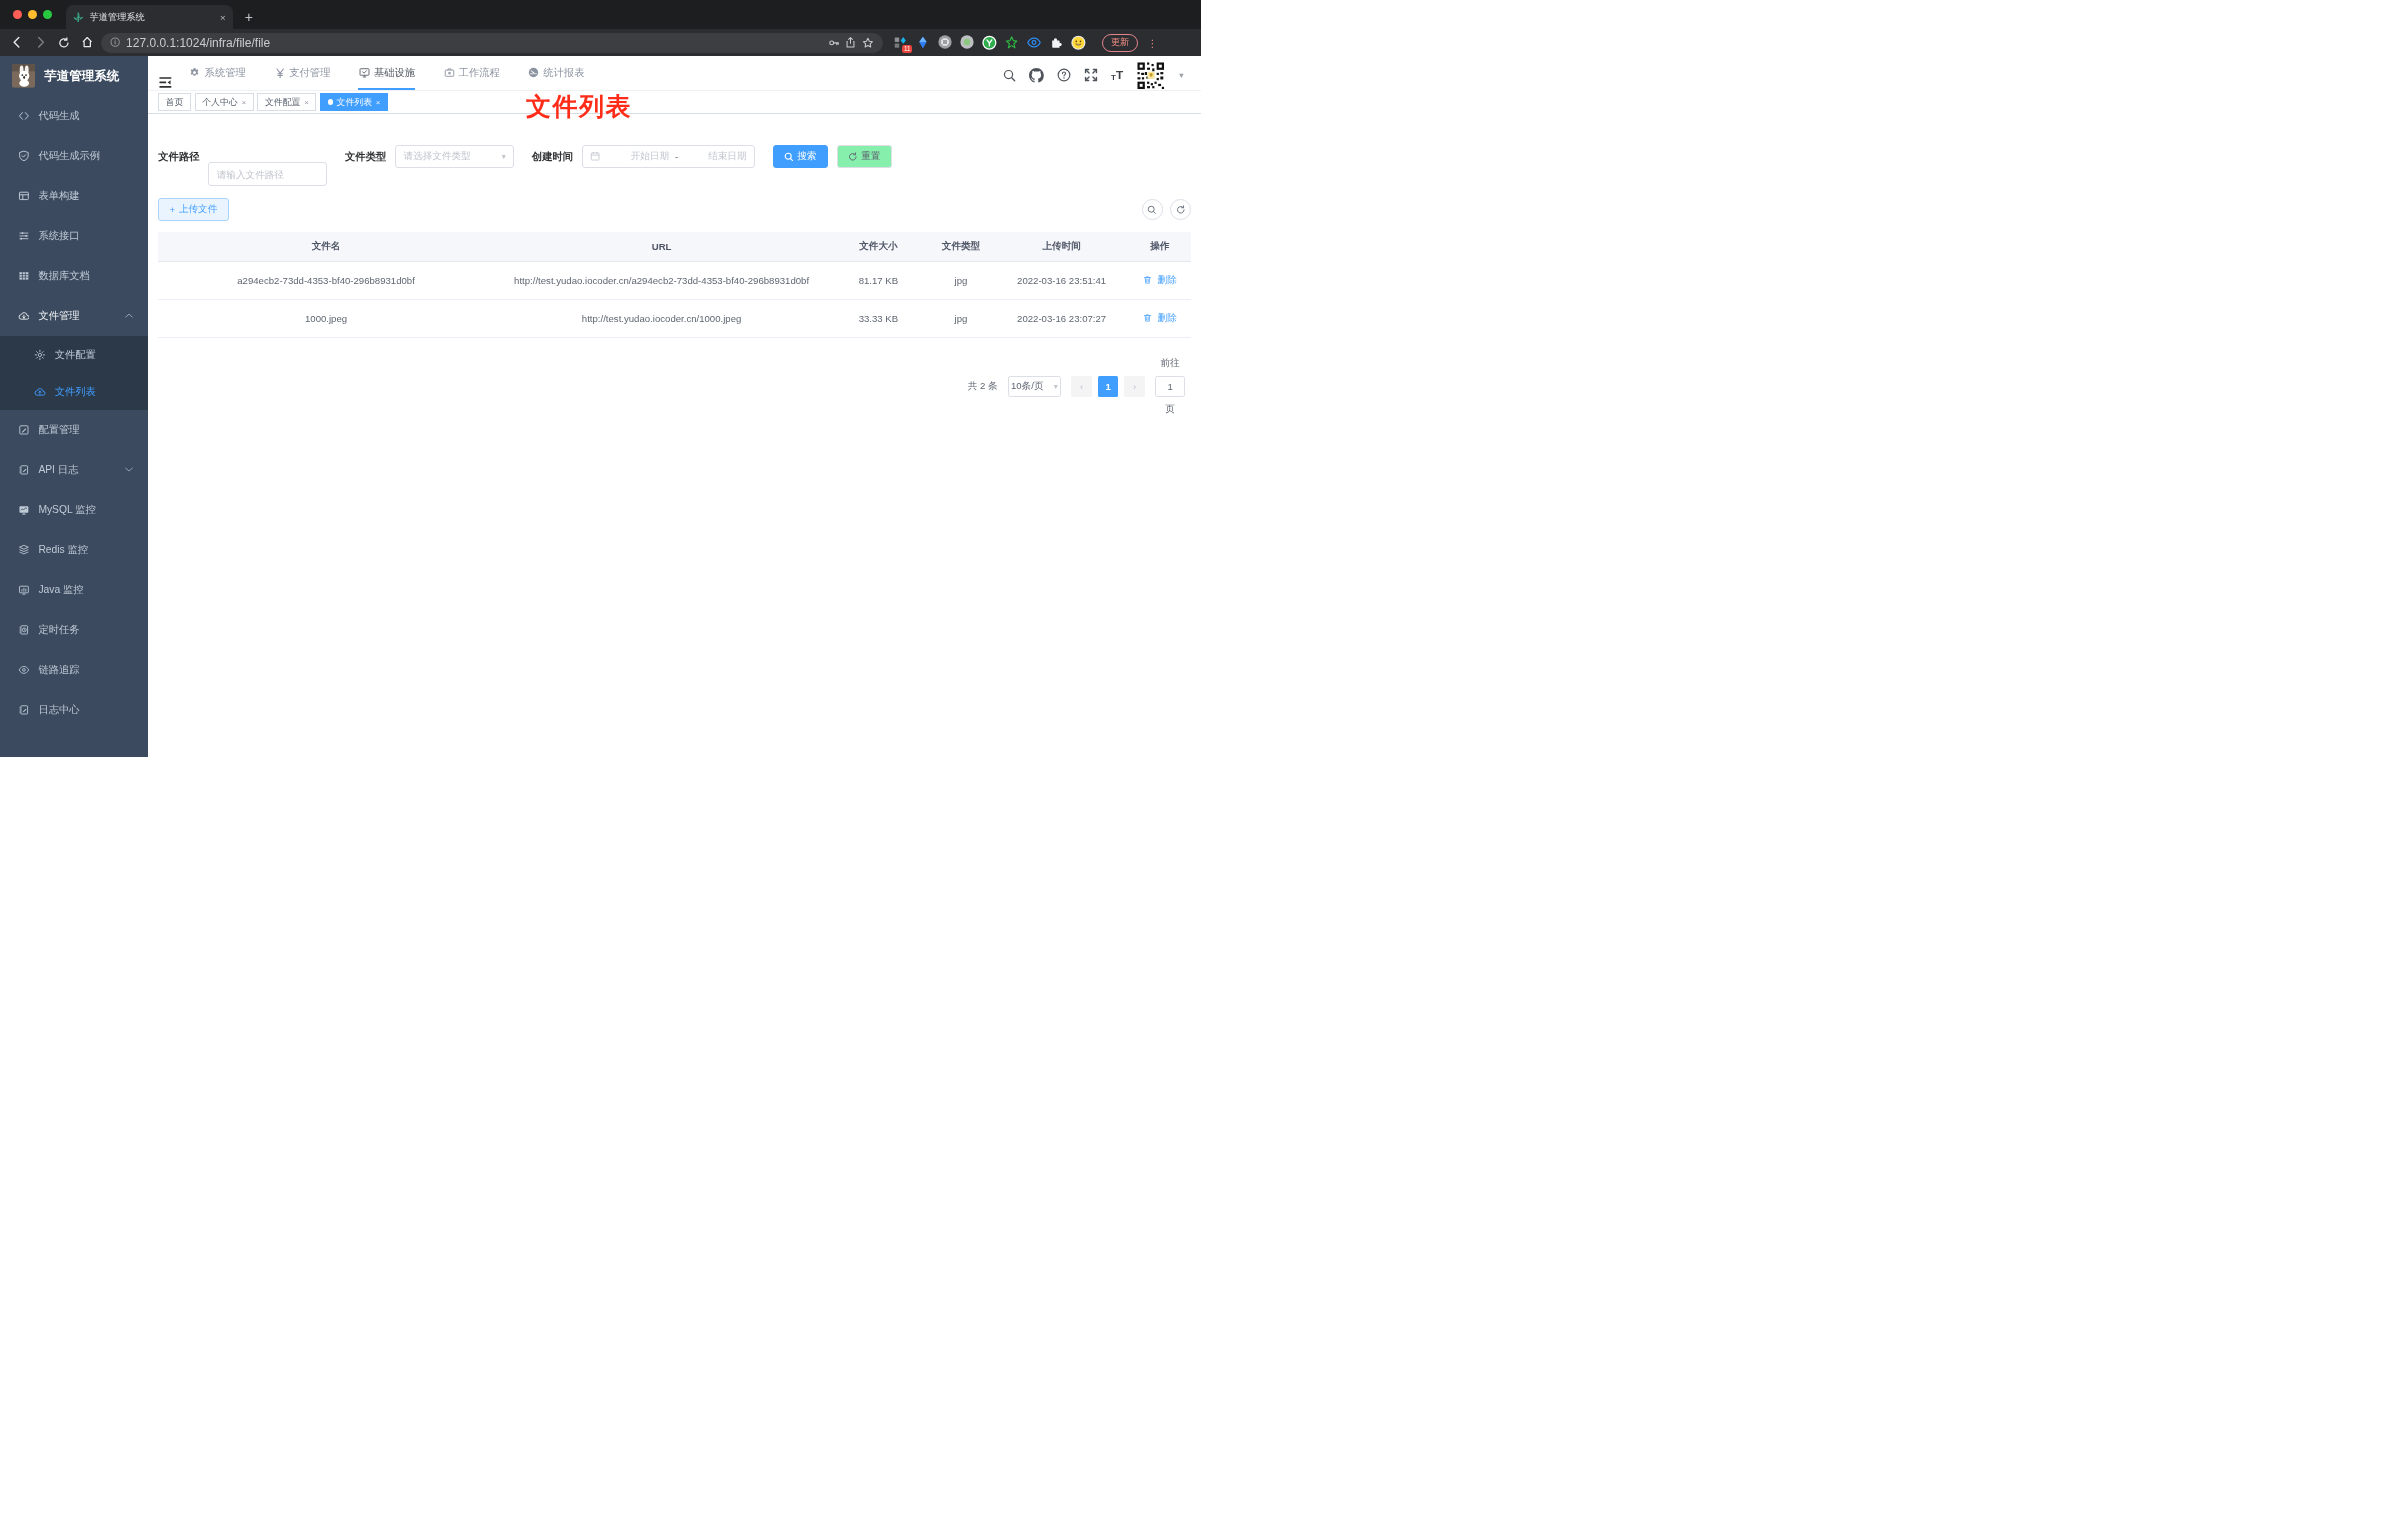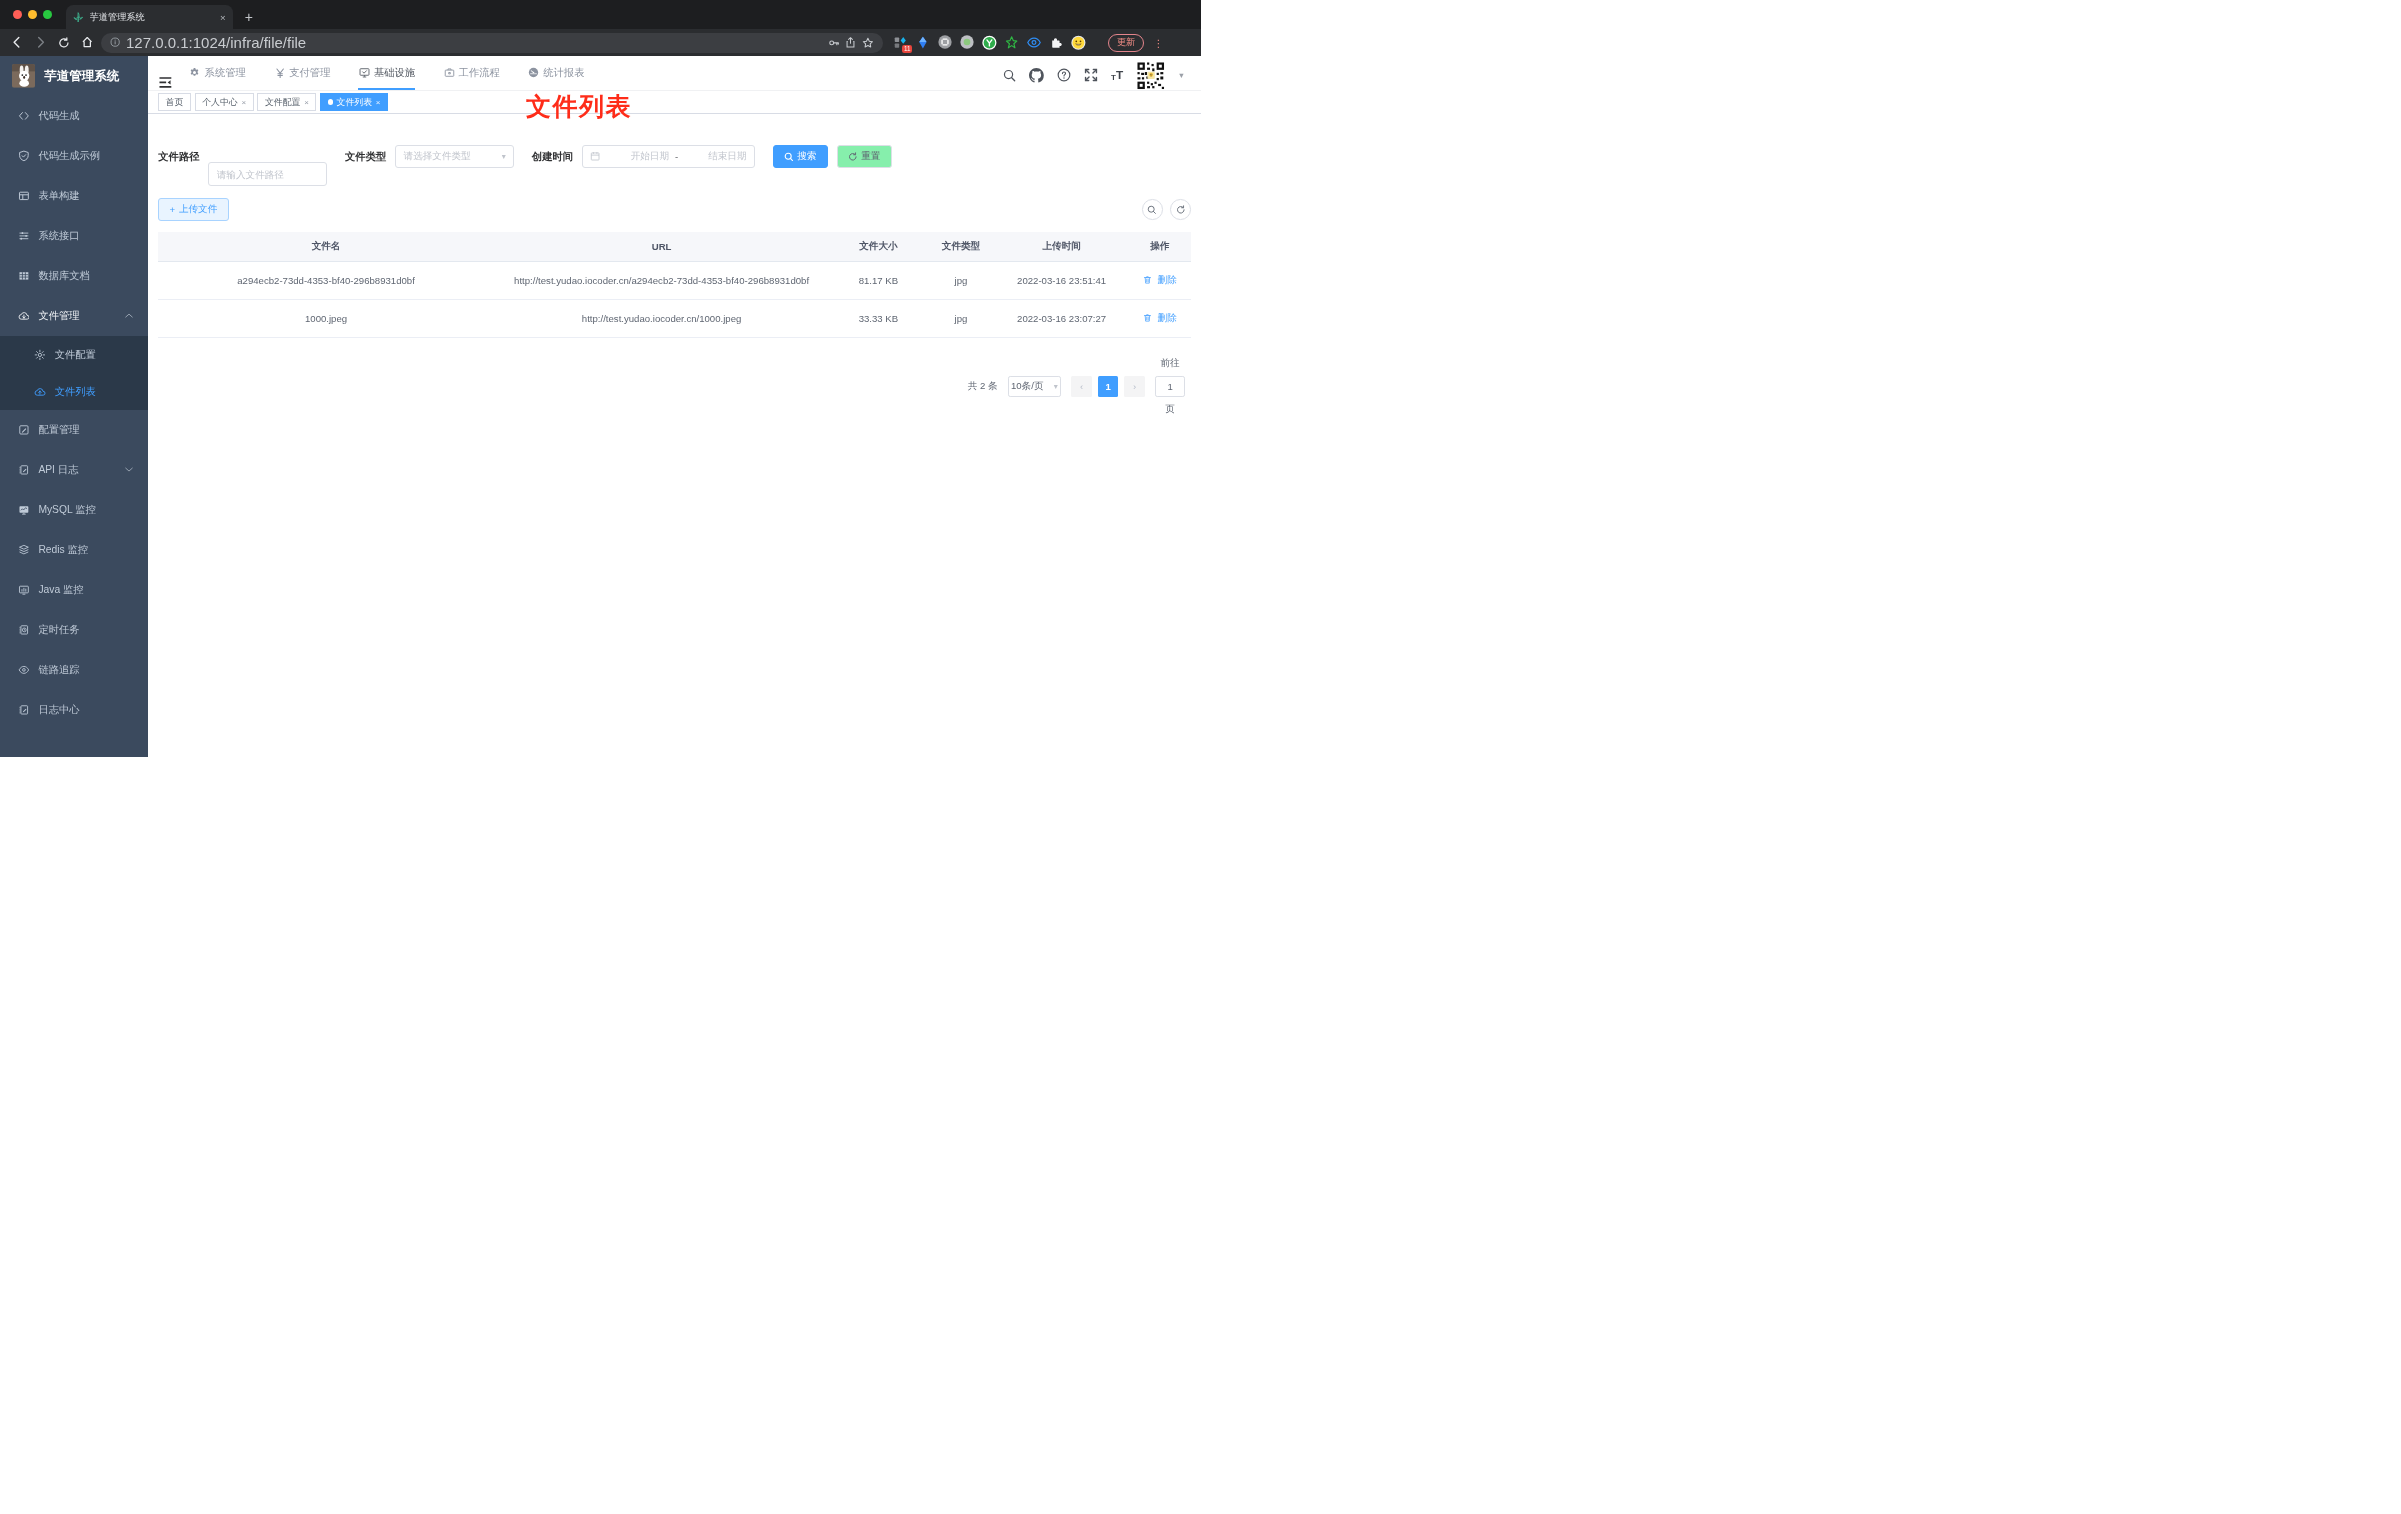--- a/index.html
+++ b/index.html
@@ -15,28 +15,28 @@
   .t-red{ background:#ff5f57; } .t-yellow{ background:#febc2e; } .t-green{ background:#28c840; }
   .btab { margin-left:66px; width:167px; height:23.6px; background:#2b2d30; border-radius:7.4px 7.4px 0 0;
           display:flex; align-items:center; padding:0 7.4px; gap:5.9px; color:#e8eaed; font-size:9.2px; }
   .btab .fav { flex:0 0 10.3px; }
   .btab .ttl { flex:1; white-space:nowrap; overflow:hidden; }
   .btab .cls { color:#b6b9be; font-size:9.6px; cursor:pointer; }
   .newtab { color:#c3c6ca; font-size:14px; margin-left:11.8px; height:23.6px; display:flex; align-items:center; cursor:pointer; }
   .toolbar { height:27px; background:#2b2d30; display:flex; align-items:center; padding:0 7.4px; gap:4.4px; }
   .nav-ic { width:19px; height:19px; display:flex; align-items:center; justify-content:center; border-radius:50%; cursor:pointer; }
   .urlbar { flex:1; max-width:782px; height:20px; background:#3c3e42; border-radius:10.3px; display:flex; align-items:center;
-            padding:0 8.9px; gap:5.9px; color:#c9ccd0; font-size:15px; }
+            padding:0 8.9px; gap:5.9px; color:#c9ccd0; font-size:12px; }
   .urlbar .grow { flex:1; }
   .exts { display:flex; align-items:center; gap:7.4px; margin-left:5.9px; }
   .ext { width:14.8px; height:14.8px; display:flex; align-items:center; justify-content:center; position:relative; cursor:pointer; }
   .ext .badge { position:absolute; right:-4.4px; bottom:-3px; background:#e8453c; color:#fff; font-size:6.3px;
                 border-radius:2.2px; padding:0.4px 1.8px; line-height:1.2; }
   .updatepill { border:1.1px solid #e4858c; color:#ef8b84; border-radius:9.6px; padding:1.5px 8px; font-size:9.2px;
-                margin-left:18px; cursor:pointer; }
+                margin-left:12px; cursor:pointer; }
   .kebab { color:#ef8b84; font-size:10.3px; letter-spacing:0; margin:0 3px 0 4.4px; cursor:pointer; }
 
   
   .app { flex:1; display:flex; min-height:0; }
   .sidebar { flex:0 0 148px; background:#3b4a5e; color:#c0cbd8; overflow:hidden; }
   .logo-row { height:40px; display:flex; align-items:center; padding-left:11.8px; gap:8.9px; }
   .logo-img { width:23.6px; height:23.6px; border-radius:2.2px; overflow:hidden; }
   .logo-title { color:#fff; font-size:12.5px; font-weight:bold; white-space:nowrap; }
   .menu { }
   .m-item { height:40px; display:flex; align-items:center; padding-left:17.7px; gap:8.9px; font-size:10.3px; cursor:pointer; position:relative; }

